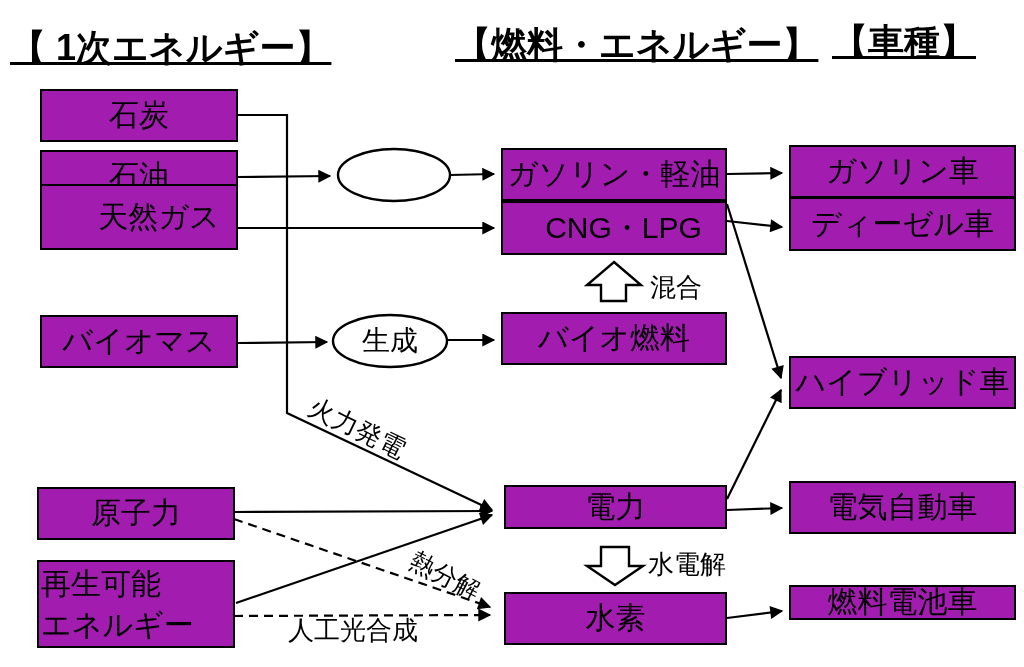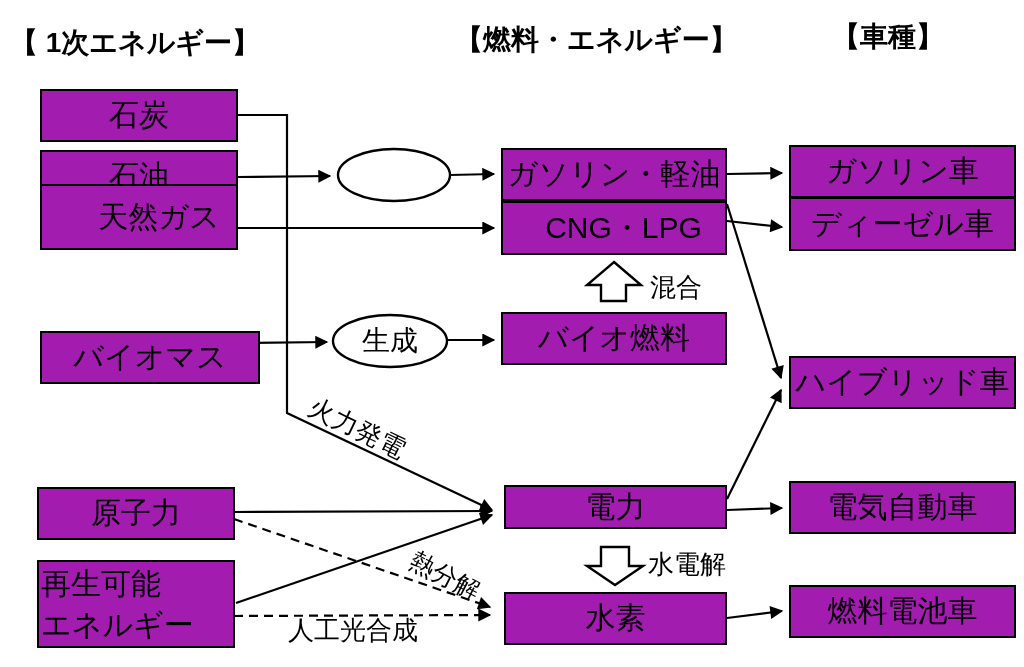--- a/index.html
+++ b/index.html
@@ -2,22 +2,23 @@
 <html><head>
 <meta charset="utf-8">
 <style>
   html,body{margin:0;padding:0;background:#ffffff;}
   .canvas{
     position:relative;width:1024px;height:667px;background:#ffffff;overflow:hidden;
     font-family:"Liberation Sans",sans-serif;color:#000;
   }
   .edges{position:absolute;left:0;top:0;width:1024px;height:667px;}
   .hdr{
-    position:absolute;font-size:28px;font-weight:bold;white-space:nowrap;
+    position:absolute;font-size:36px;font-weight:bold;white-space:nowrap;
     letter-spacing:0px;
+    text-decoration:underline;
   }
   .box{
     position:absolute;background:#a21caf;border:2.5px solid #000;
     display:flex;align-items:center;justify-content:center;
     font-size:30px;white-space:nowrap;box-sizing:border-box;
   }
   .box.two-line{
     flex-direction:column;align-items:flex-start;justify-content:center;
     padding-left:2px;line-height:41px;font-size:30px;
   }
@@ -71,40 +72,40 @@
     <polygon points="601,547 629,547 629,566 643,566 615,585 587,566 601,566" fill="#fff" stroke="#000" stroke-width="2.4" stroke-linejoin="miter"></polygon>
   </svg>
 
   <div class="hdr" style="left:10px;top:24px;">【 1次エネルギー】</div>
   <div class="hdr" style="left:455px;top:21px;">【燃料・エネルギー】</div>
   <div class="hdr" style="left:832px;top:18px;">【車種】</div>
 
   <div class="box" style="left:40px;top:89px;width:198px;height:53px;">石炭</div>
   <div class="box" style="left:40px;top:150px;width:198px;height:53px;">石油</div>
   <div class="box" style="left:40px;top:184px;width:198px;height:66px;padding-left:40px;">天然ガス</div>
-  <div class="box" style="left:40px;top:315px;width:220px;height:53px;margin-top:16px;">バイオマス</div>
+  <div class="box" style="left:40px;top:315px;width:198px;height:53px;">バイオマス</div>
   <div class="box" style="left:37px;top:487px;width:198px;height:53px;">原子力</div>
   <div class="box two-line" style="left:37px;top:560px;width:198px;height:88px;">
     <span>再生可能</span>
     <span>エネルギー</span>
   </div>
 
   <div class="oval-label" style="left:334px;top:315px;width:112px;height:52px;">生成</div>
 
   <div class="box" style="left:501px;top:148px;width:226px;height:53px;">ガソリン・軽油</div>
   <div class="box" style="left:501px;top:201px;width:226px;height:54px;padding-left:19px;">CNG・LPG</div>
   <div class="box" style="left:501px;top:312px;width:226px;height:53px;">バイオ燃料</div>
   <div class="box" style="left:504px;top:485px;width:223px;height:44px;">電力</div>
   <div class="box" style="left:504px;top:592px;width:223px;height:53px;">水素</div>
 
   <div class="box" style="left:789px;top:145px;width:227px;height:53px;">ガソリン車</div>
   <div class="box" style="left:789px;top:197px;width:227px;height:54px;">ディーゼル車</div>
   <div class="box" style="left:789px;top:356px;width:227px;height:53px;">ハイブリッド車</div>
   <div class="box" style="left:789px;top:481px;width:227px;height:53px;">電気自動車</div>
-  <div class="box" style="left:789px;top:585px;width:227px;height:53px;">燃料電池車</div>
+  <div class="box" style="left:789px;top:585px;width:227px;height:35px;">燃料電池車</div>
 
   <div class="edge-label" style="left:650px;top:270px;">混合</div>
   <div class="edge-label rot" style="left:318px;top:390px;transform:rotate(26deg);">火力発電</div>
   <div class="edge-label" style="left:648px;top:547px;">水電解</div>
   <div class="edge-label rot" style="left:419px;top:544px;font-size:25px;transform:rotate(27deg);">熱分解</div>
   <div class="edge-label" style="left:288px;top:613px;">人工光合成</div>
 
 </div>
 
 </body></html>

